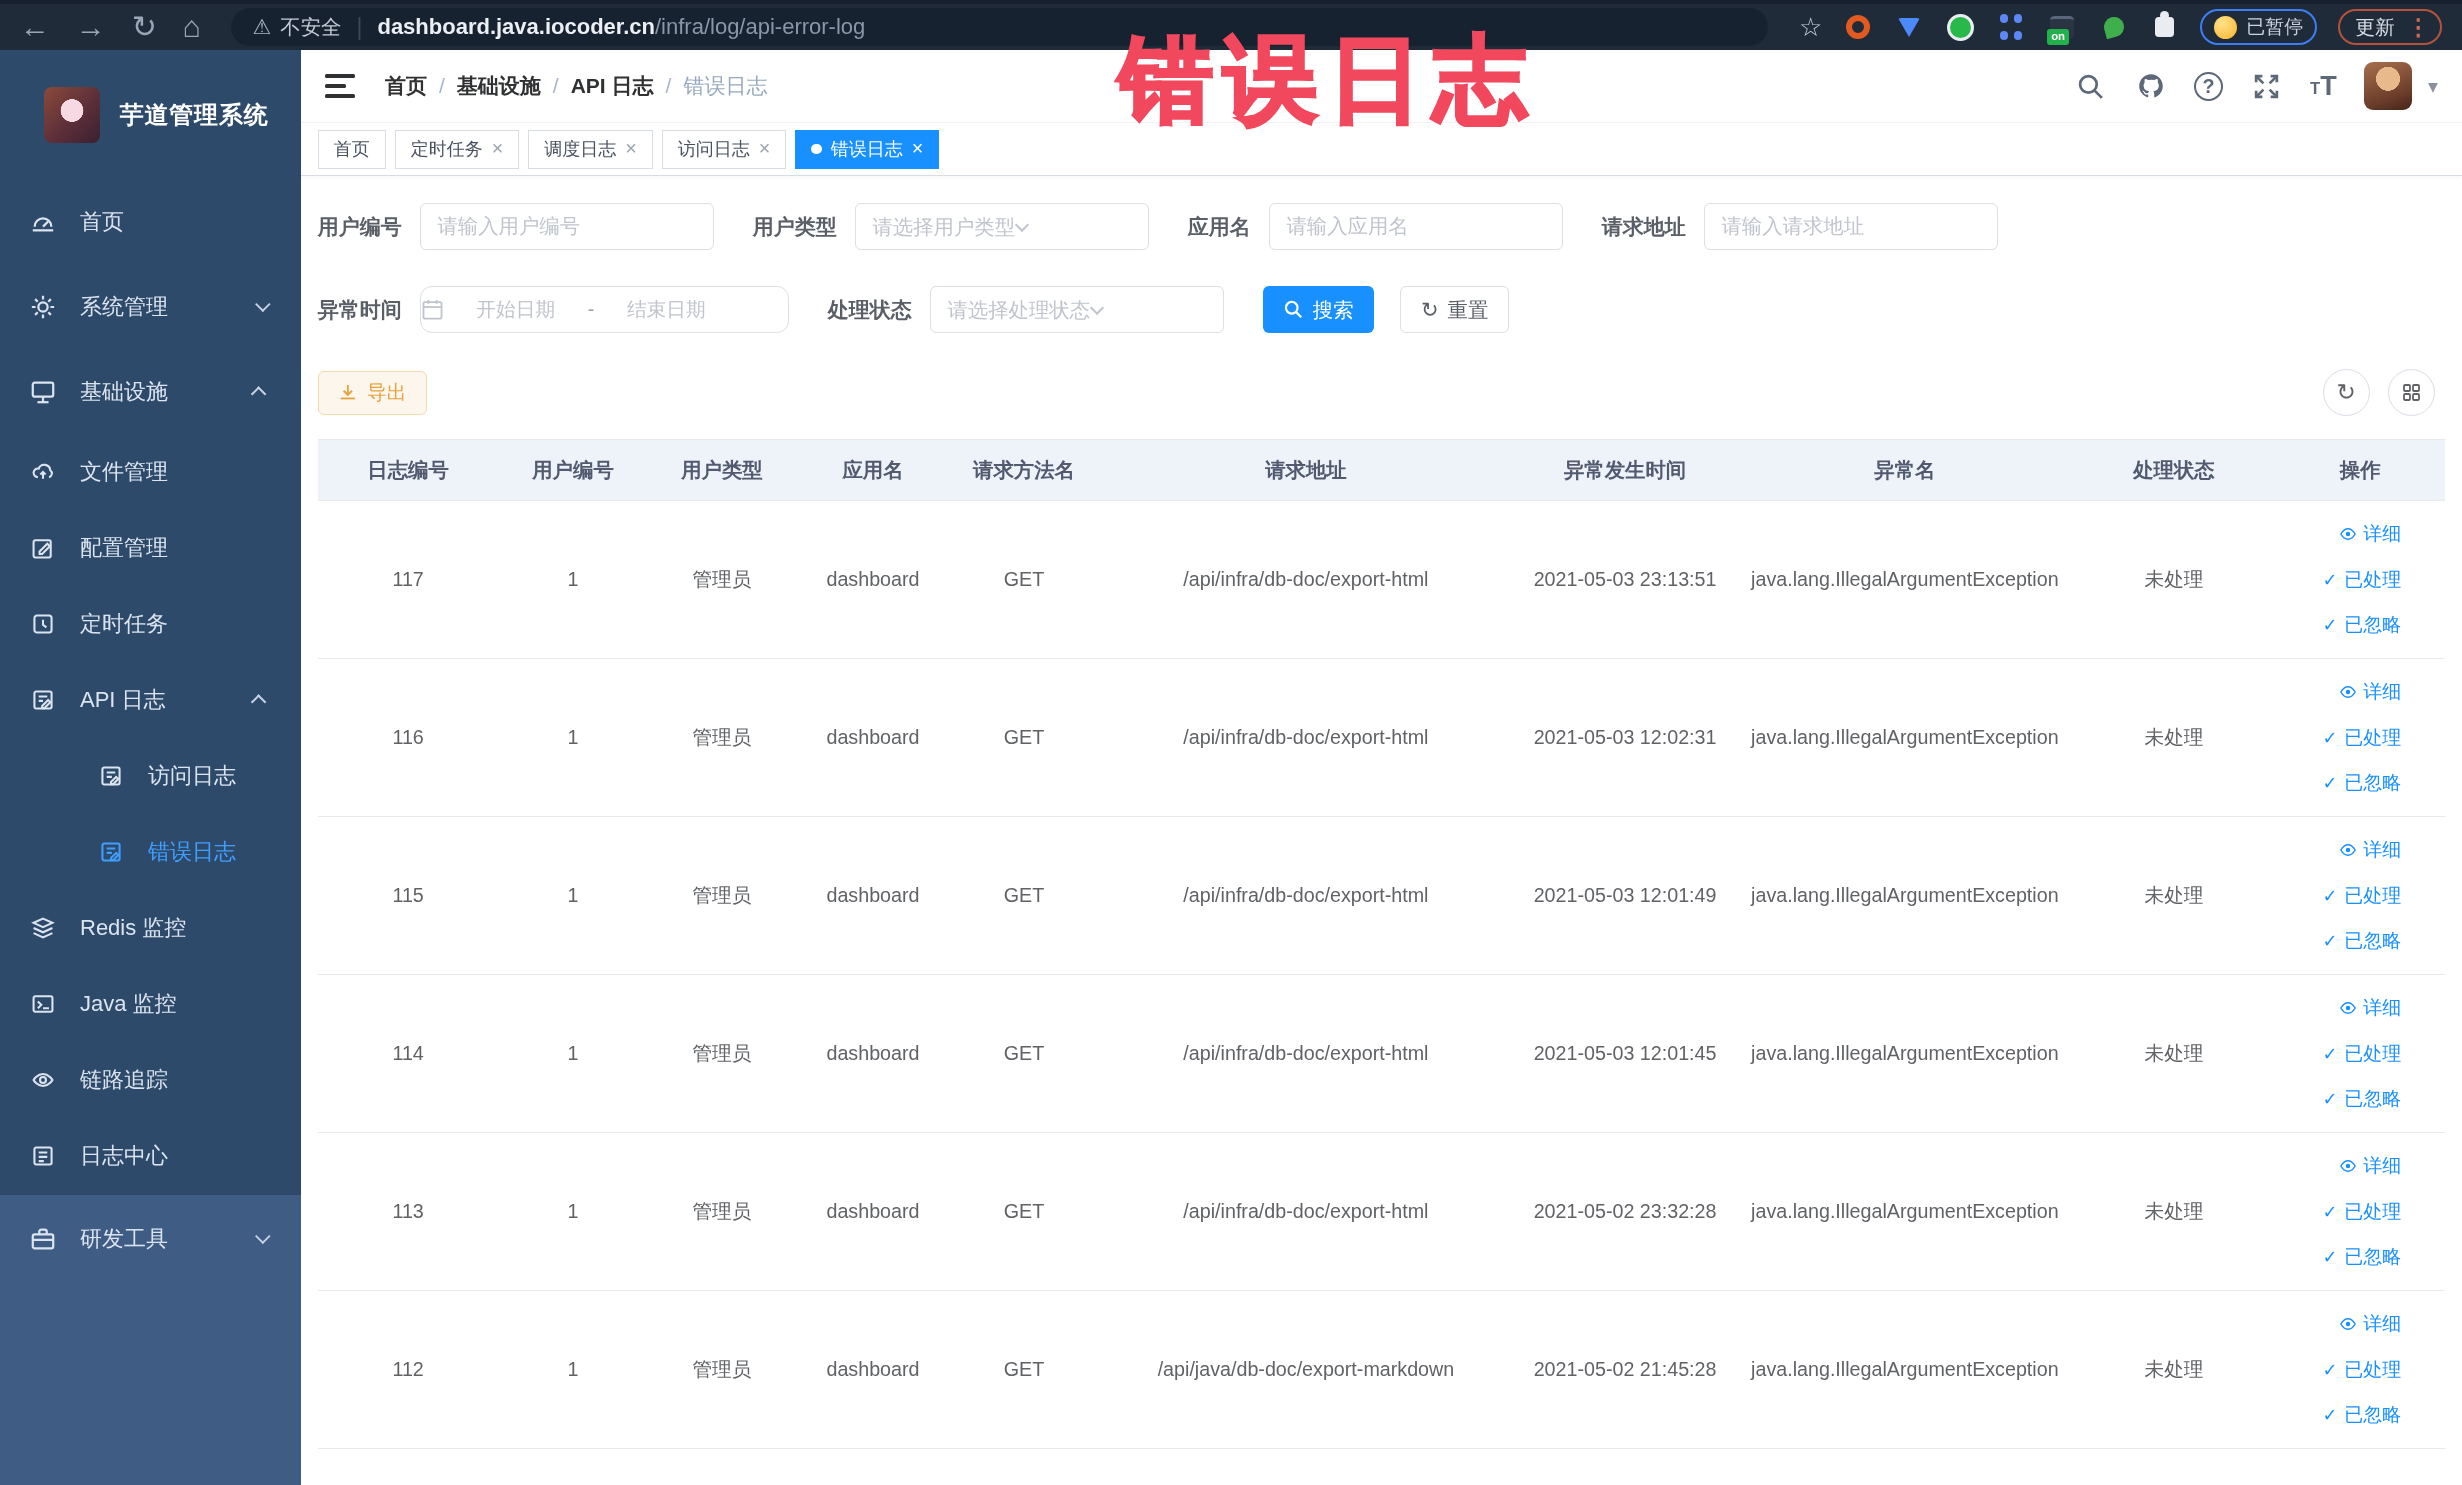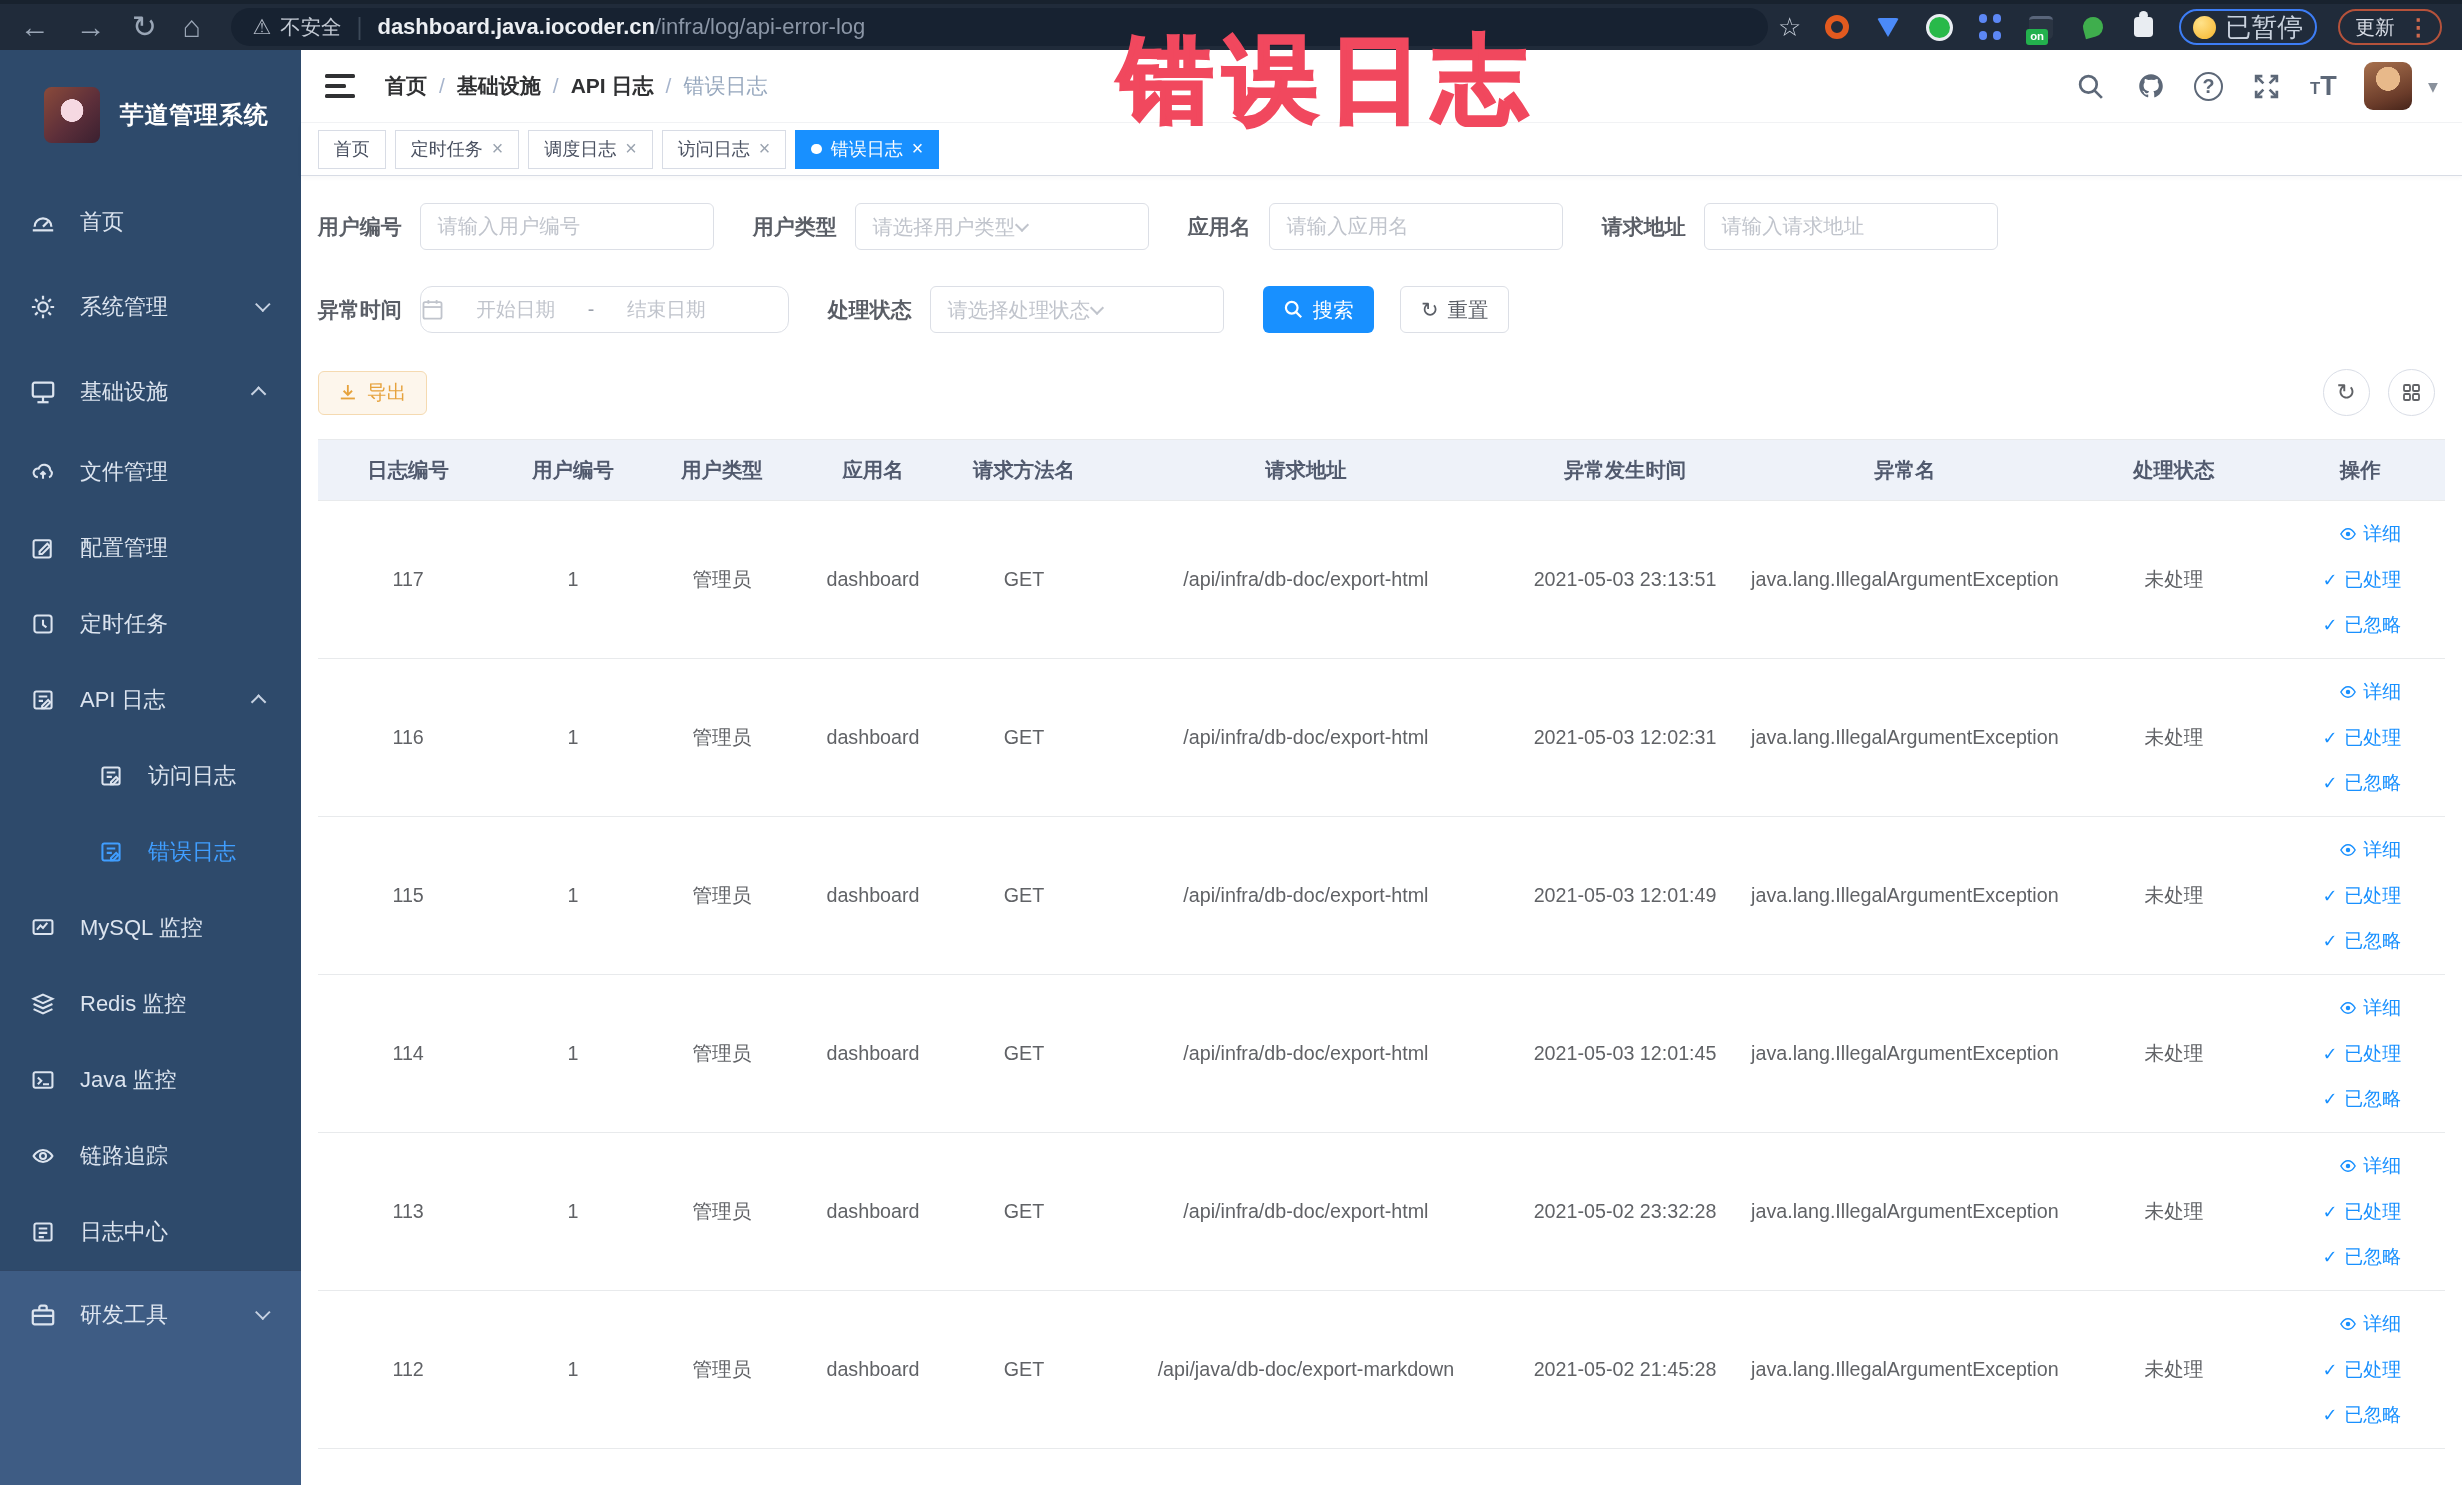--- a/index.html
+++ b/index.html
@@ -23,21 +23,21 @@
   .ext-green { width:27px; height:27px; border-radius:50%; background:#28b94a; border:3.8px solid #e9edf2; }
   .ext-dots { display:grid; grid-template-columns:9px 9px; grid-gap:4.5px; }
   .ext-dots i { width:8.3px; height:8.3px; border-radius:50%; background:#5c87f5; }
   .ext-onbox { width:24px; height:23px; background:#2a3442; border-radius:4.5px; position:relative; border-top:3px solid #59657a; }
   .on-badge { position:absolute; bottom:-6px; left:-3px; background:#23b14d; color:#fff; font-size:11.4px; line-height:1; padding:2.3px 3.8px; border-radius:3px; font-weight:700; }
   .ext-sprout { width:19.7px; height:19.7px; border-radius:50% 50% 50% 0; background:#3fae4d; transform:rotate(-15deg); }
   .ext-puzzle { width:19.7px; height:19.7px; background:#e9edf2; border-radius:3.8px; position:relative; }
   .ext-puzzle::before { content:""; position:absolute; top:-6px; left:5.3px; width:9px; height:9px; border-radius:50%; background:#e9edf2; }
   .pause-pill { height:36px; border:2.3px solid #3d7df5; border-radius:19.7px; display:flex; align-items:center; padding:0 12px; gap:9px; }
   .emoji-face { width:23px; height:23px; border-radius:50%; background:radial-gradient(circle at 35% 30%, #ffe28a, #f7b52c); }
-  .pause-pill span { color:#c9d2de; font-size:26px; }
+  .pause-pill span { color:#c9d2de; font-size:19px; }
   .update-pill { height:36px; border:2.3px solid #b5523b; border-radius:19.7px; display:flex; align-items:center; padding:0 10.6px 0 15px; gap:12px; }
   .update-pill .u-label { color:#d8dde6; font-size:19.7px; }
   .update-pill .dots { color:#cf6a4e; font-size:23px; font-weight:700; }
 
   
   .app { display:flex; height:1436px; }
 
   
   .sidebar { width:301px; background:#2e4a6b; color:#dce4ef; display:flex; flex-direction:column; flex-shrink:0; }
   .logo-row { height:129px; display:flex; align-items:center; padding-left:44px; gap:19.7px; }
@@ -270,29 +270,20 @@
         </li>
         <li class="mi smi3 active3">
           <span class="icn">
             <svg width="24" height="24" viewBox="0 0 28 28" fill="none" stroke-width="2.4">
                 <rect x="4" y="4" width="20" height="20" rx="2"></rect>
                 <path d="M9 10h10M9 15h6"></path>
                 <path d="M14 21l6-6 2.5 2.5-6 6H14v-2.5z"></path>
               </svg>
           </span>
           <span>错误日志</span>
-        </li>
-        <li class="mi smi">
-          <span class="icn">
-            <svg width="24" height="24" viewBox="0 0 28 28" fill="none" stroke-width="2.4">
-                <rect x="3" y="5" width="22" height="16" rx="2"></rect>
-                <path d="M7 16l4-5 3 3 5-6"></path>
-              </svg>
-          </span>
-          <span>MySQL 监控</span>
         </li>
         <li class="mi smi">
           <span class="icn">
             <svg width="24" height="24" viewBox="0 0 28 28" fill="none" stroke-width="2.4">
                 <path d="M14 3l11 5-11 5L3 8l11-5z"></path>
                 <path d="M3 14l11 5 11-5M3 20l11 5 11-5"></path>
               </svg>
           </span>
           <span>Redis 监控</span>
         </li>

